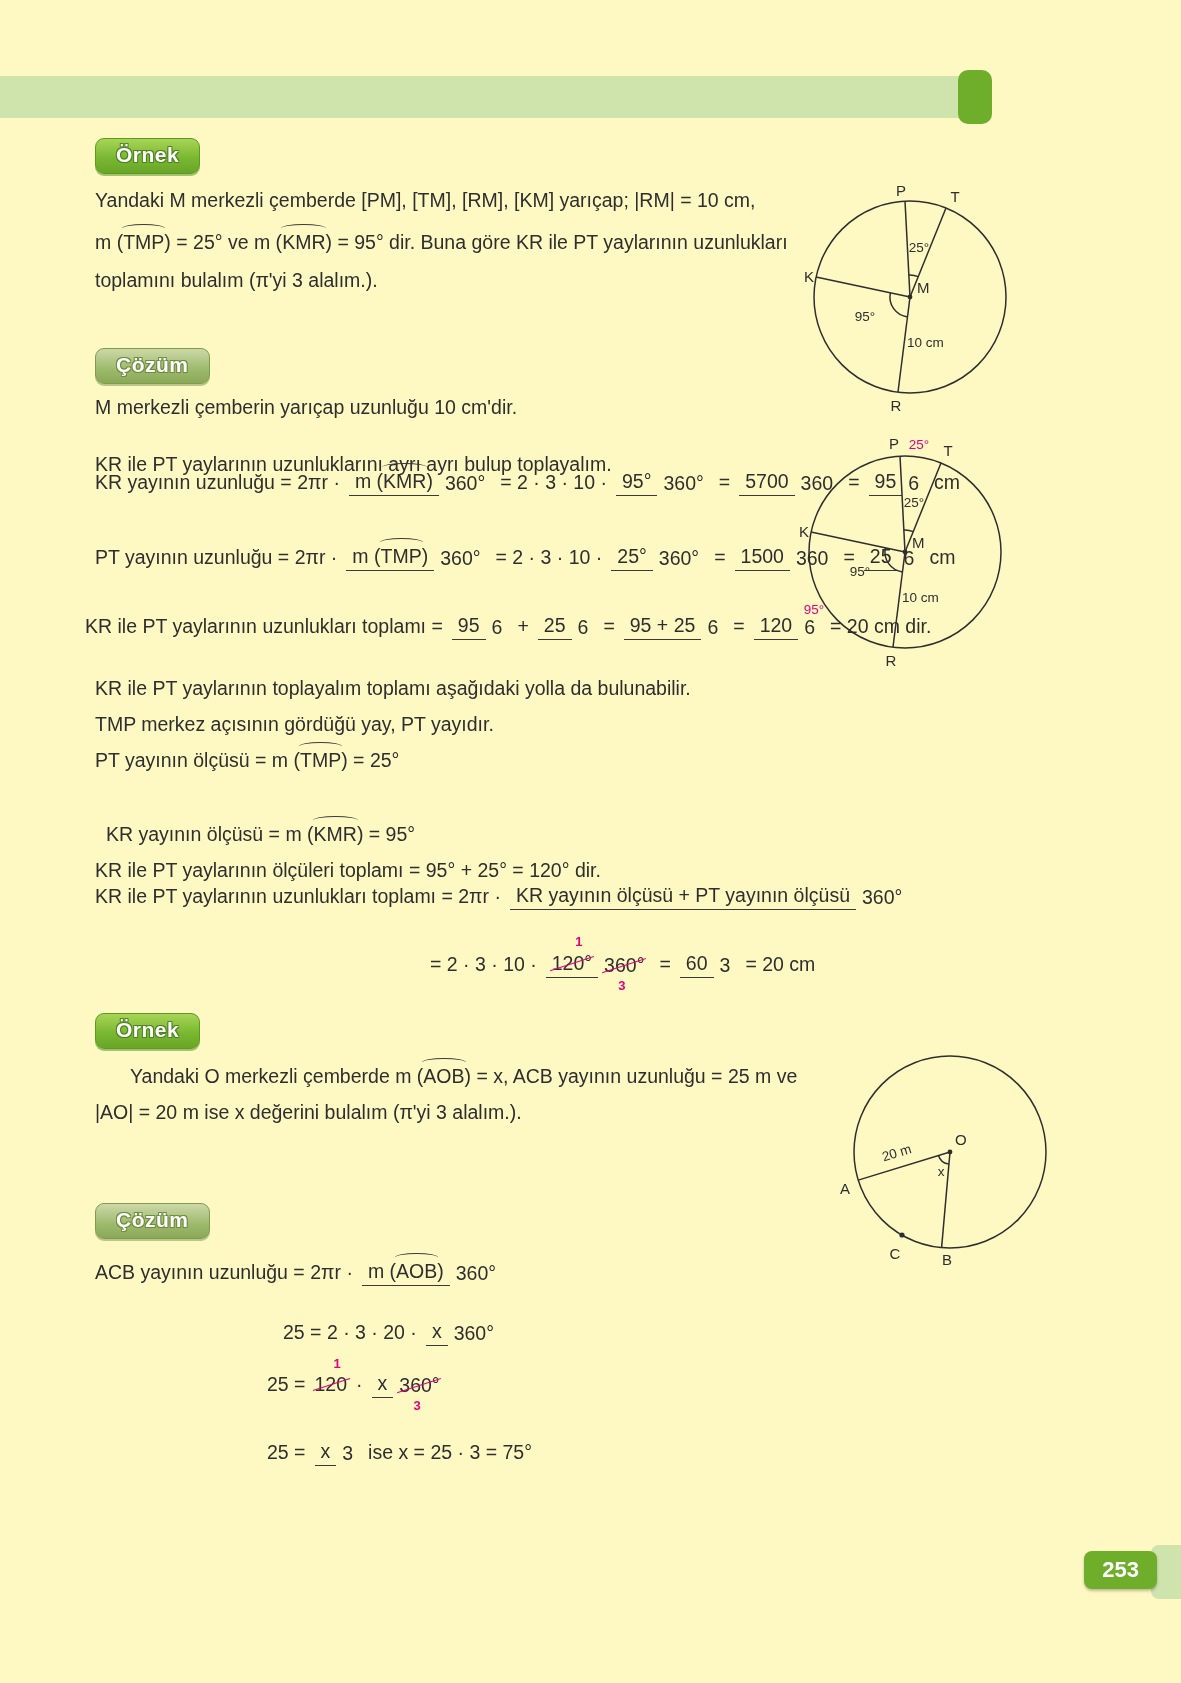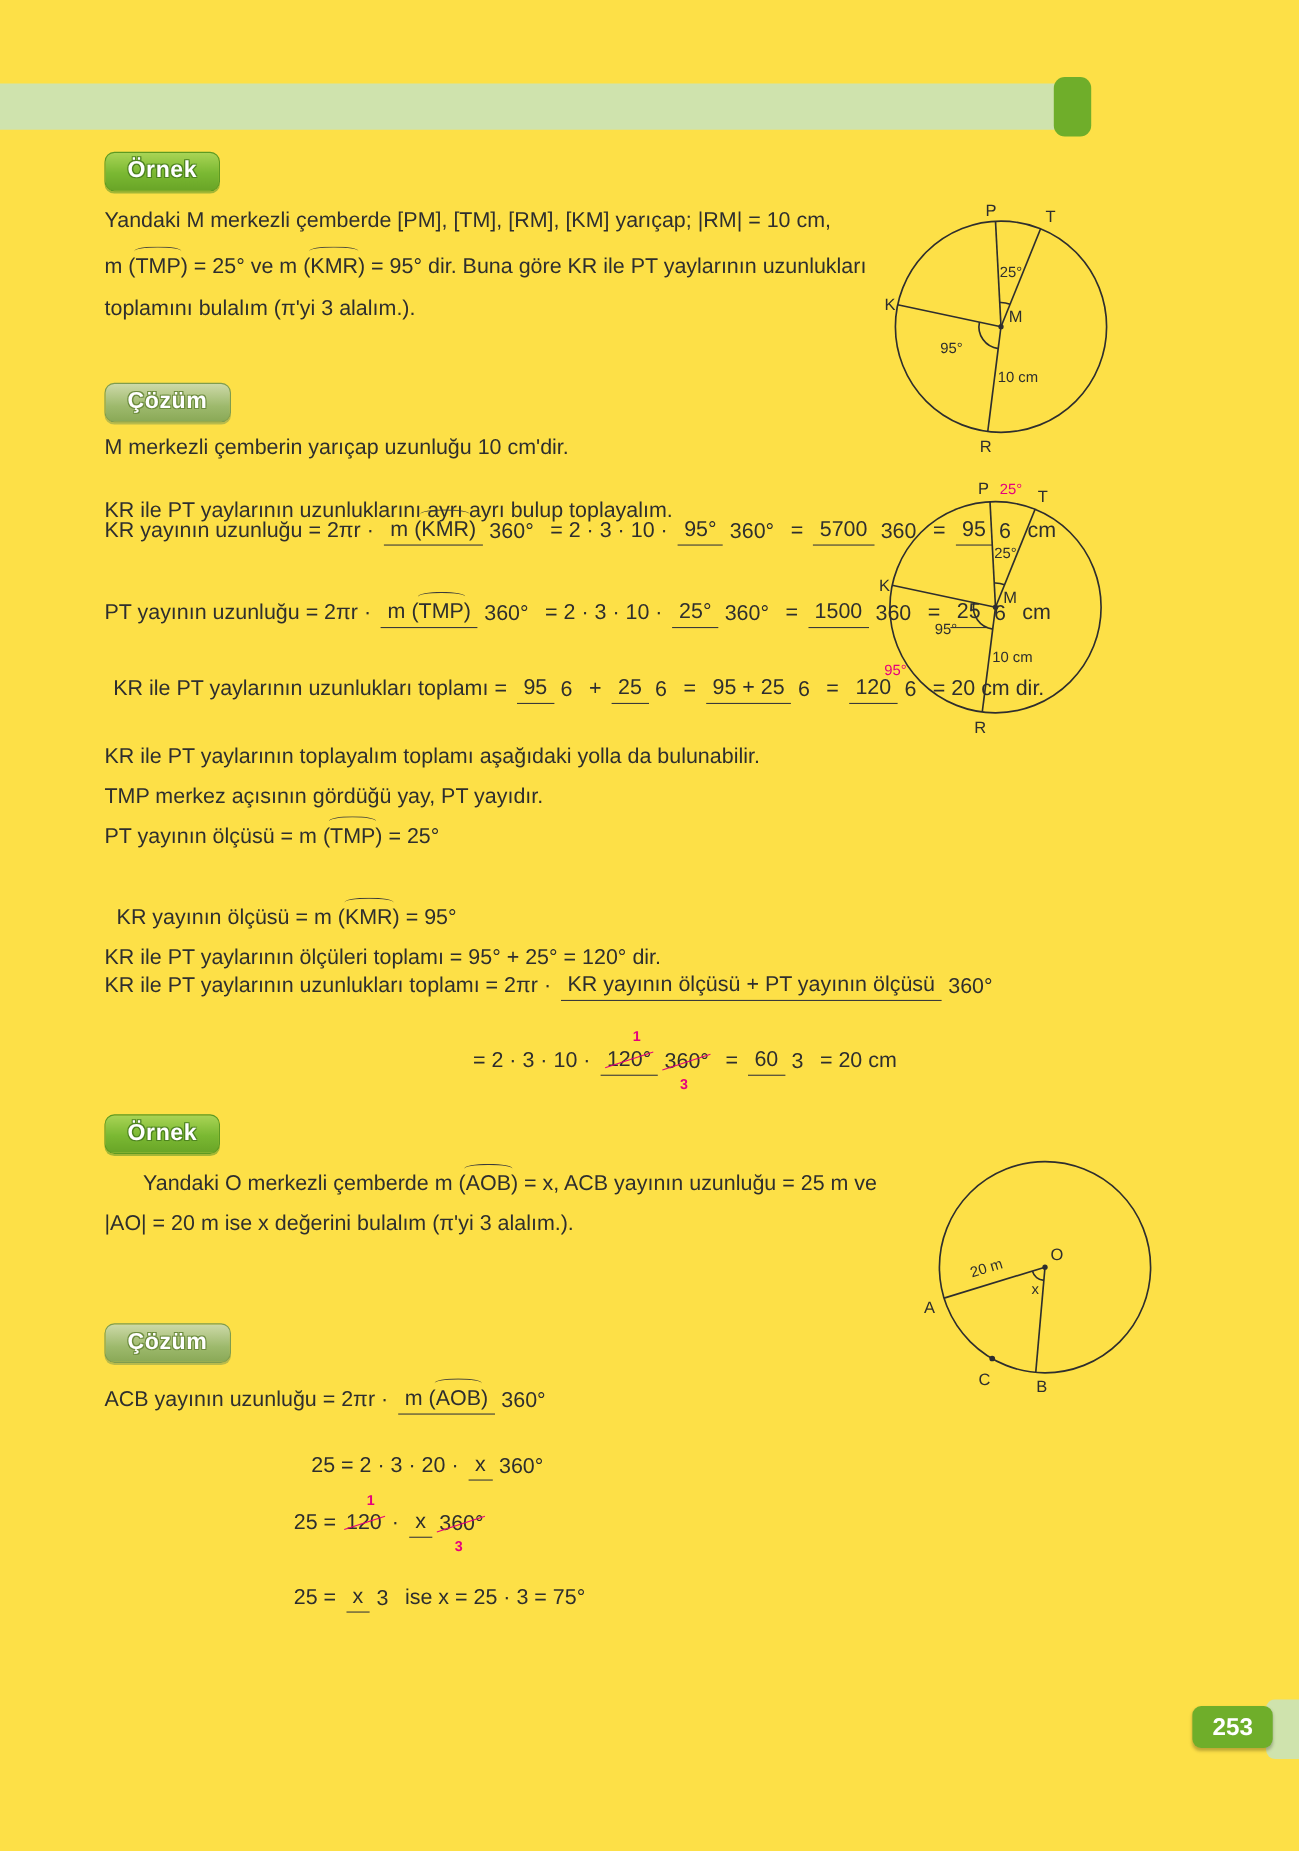--- a/index.html
+++ b/index.html
@@ -1,17 +1,17 @@
 <!DOCTYPE html>
 <html><head>
 <meta charset="utf-8">
 <style>
   *{margin:0;padding:0;box-sizing:border-box;}
   html,body{background:#ffffff;}
-  .page{position:relative;width:1181px;height:1683px;background:#fde047;
+  .page{position:relative;width:1181px;height:1683px;background:#fef9c3;
         font-family:"Liberation Sans",sans-serif;color:#2e2e2e;overflow:hidden;}
   .abs{position:absolute;}
   .headbar{left:0;top:76px;width:988px;height:42px;background:#cfe3ad;border-radius:0 14px 14px 0;}
   .headpill{left:958px;top:70px;width:34px;height:54px;background:#6fae2a;border-radius:10px;}
   .badge{display:inline-block;padding:4px 20px 6px;border-radius:9px;
         background:linear-gradient(180deg,#a9d455 0%,#7ab832 55%,#69a527 100%);
         border:1px solid #5d9a22;box-shadow:0 2px 0 rgba(90,150,40,.55);
         color:#fff;font-size:21px;font-weight:bold;letter-spacing:.5px;
         text-shadow:-1px -1px 0 #4e8420,1px -1px 0 #4e8420,-1px 1px 0 #4e8420,1px 1px 0 #4e8420;}
   .badge.cozum{background:linear-gradient(180deg,#cdd9a8 0%,#9db96c 60%,#8aa957 100%);
@@ -126,21 +126,21 @@
         <span class="den">360</span>
       </span>
     <span>=</span>
     <span class="frac">
         <span class="num">25</span>
         <span class="den">6</span>
       </span>
     <span>cm</span>
   </div>
 
-  <div class="abs fline" style="left:103px;top:612px;justify-content:space-between;">
+  <div class="abs fline" style="left:85px;top:612px;justify-content:space-between;">
     <span>KR ile PT yaylarının uzunlukları toplamı =</span>
     <span class="frac">
         <span class="num">95</span>
         <span class="den">6</span>
       </span>
     <span>+</span>
     <span class="frac">
         <span class="num">25</span>
         <span class="den">6</span>
       </span>

